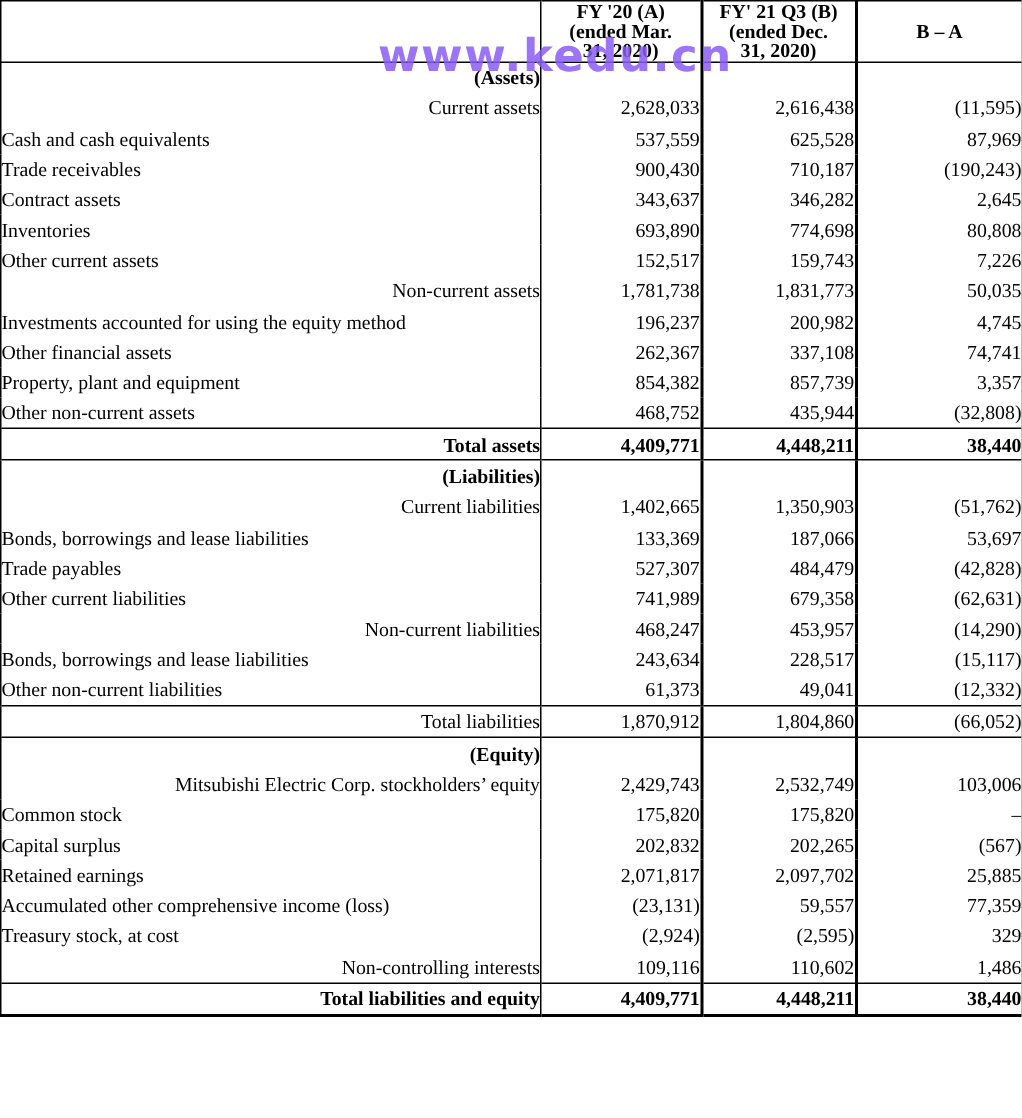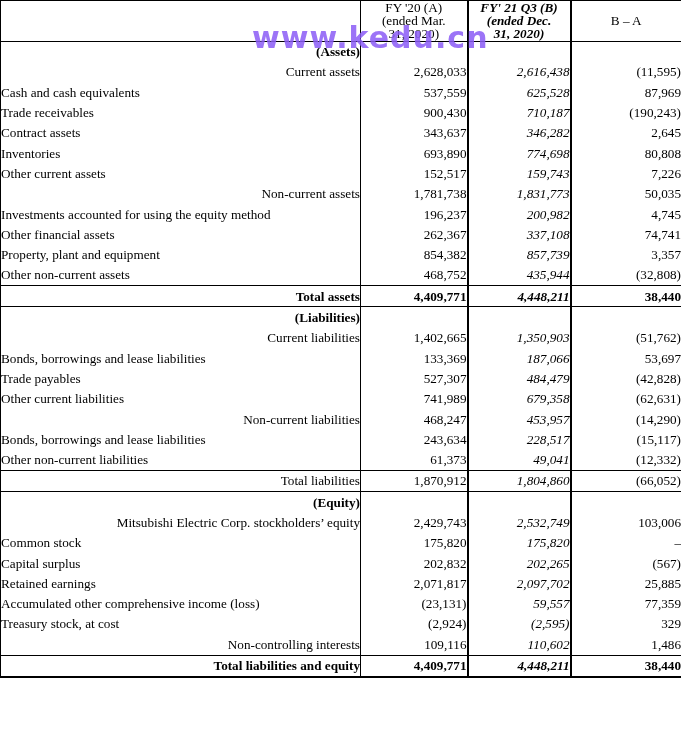--- a/index.html
+++ b/index.html
@@ -69,33 +69,33 @@
     border-left: 1px solid #000;
   }
   .num {
     padding-right: 7px;
     text-align: right;
     white-space: nowrap;
   }
 
   
   .vr-thin-l { border-left: 1px solid #000; }
-  .vr-thick-l { border-left: 2.6px solid #000; font-style: italic; }
+  .vr-thick-l { border-left: 2.6px solid #000; }
   .vr-thick-r { border-right: 2.6px solid #000; }
   .vr-thin-r { border-right: 1px solid #000; }
 
   
   .ind0 { padding-left: 6px; text-align: right; }
   .ind1 { padding-left: 28px; margin-top: 16px; }
 
   .bold { font-weight: bold; }
 
   
   .row-top-thin   > td { border-top: 1px solid #000; }
-  .row-bot-thin   > td { border-bottom: 1px solid #000; }
+  .row-bot-thin   > td { border-bottom: 1px solid #000; font-weight: bold; }
   .row-bot-thick  > td { border-bottom: 2.2px solid #000; }
 
   
   .hdr td {
     text-align: center;
     vertical-align: middle;
     height: 66px;
     line-height: 1.28;
     padding: 2px 3px;
   }

